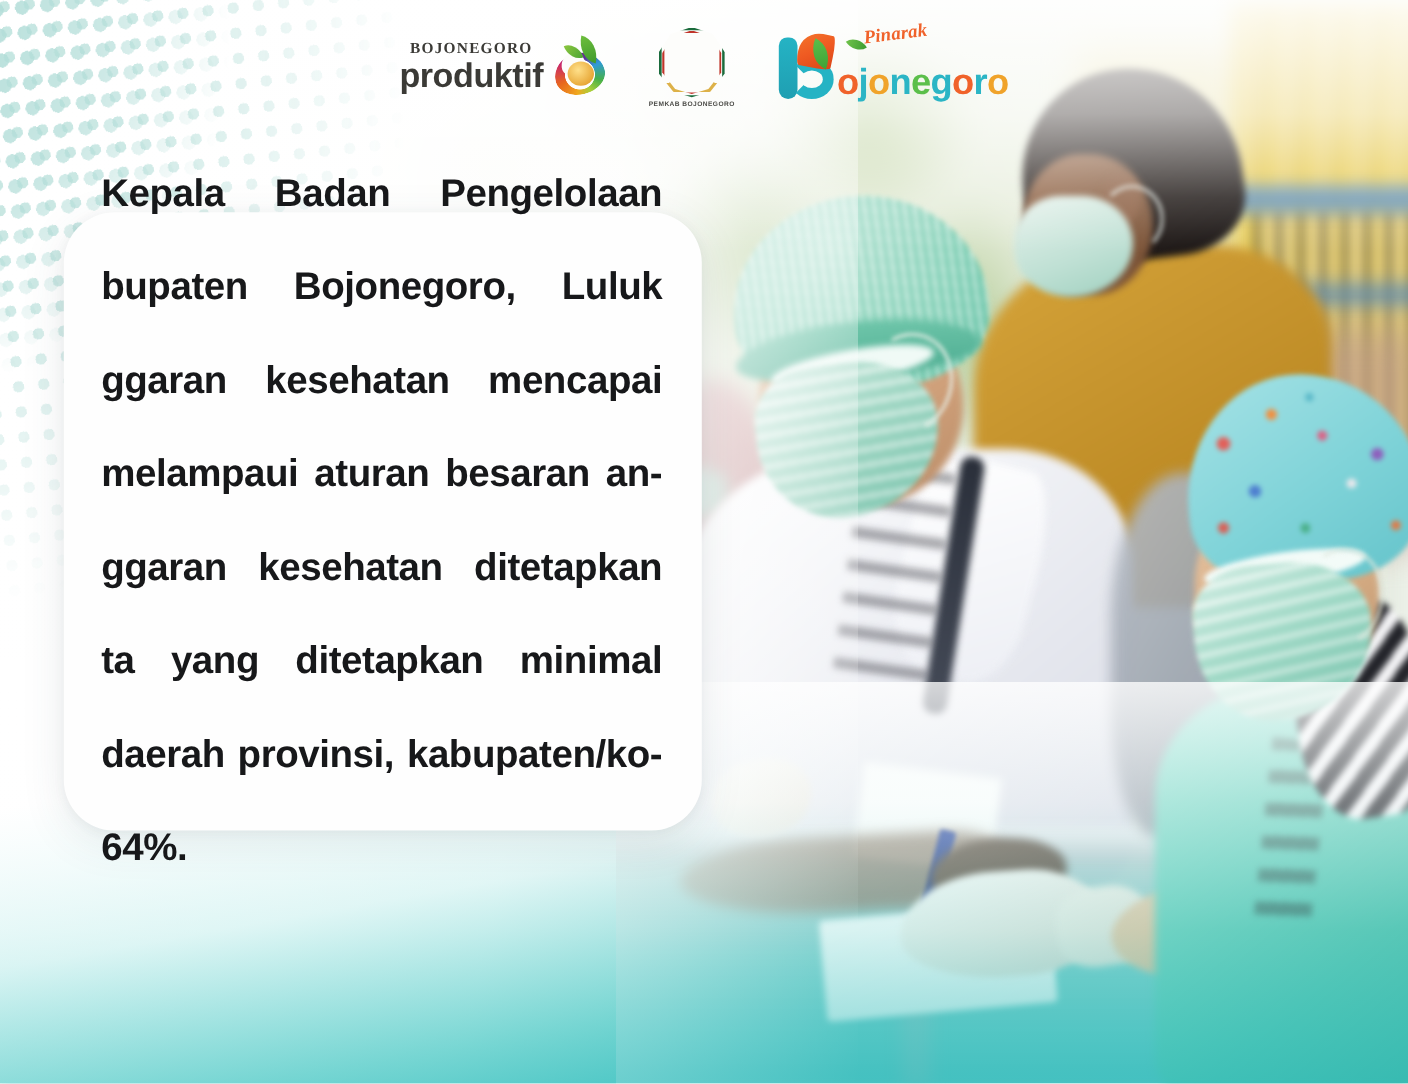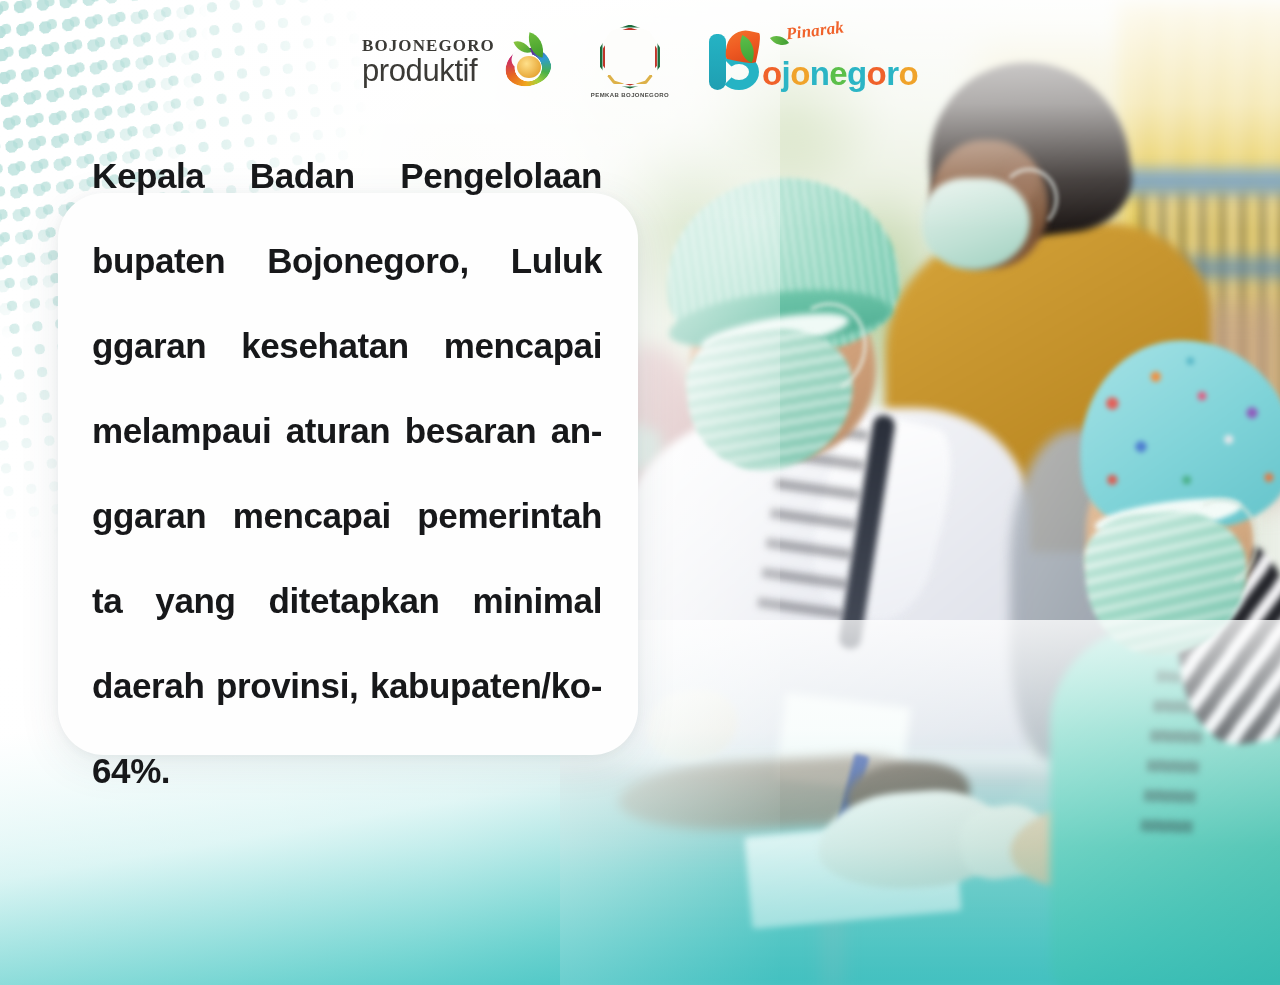--- a/index.html
+++ b/index.html
@@ -430,26 +430,26 @@
     position:absolute; left:0; top:18px; width:1280px; height:86px;
     display:flex; align-items:center; justify-content:center; gap:36px;
     z-index:40;
   }
 
   
   .logo-produktif { display:flex; align-items:center; gap:8px; }
   .lp-words { display:flex; flex-direction:column; line-height:1; }
   .lp-top {
     font-family:"Liberation Serif", serif;
-    font-size:17px; font-weight:700; letter-spacing:1.1px;
+    font-size:14px; font-weight:700; letter-spacing:1.1px;
     color:#3b3a36; text-align:center;
   }
   .lp-bot {
     font-family:"Liberation Sans", sans-serif;
-    font-size:31px; font-weight:400; letter-spacing:-.4px;
+    font-size:31px; font-weight:700; letter-spacing:-.4px;
     color:#3b3a36; margin-top:1px;
   }
   .lp-mark { position:relative; width:52px; height:54px; }
   .lpm-swoosh {
     position:absolute; left:2px; top:14px; width:46px; height:38px;
     border-radius:50% 50% 50% 50%/ 55% 55% 45% 45%;
     background:conic-gradient(from 200deg,
       #f0a81e 0deg, #e8671f 55deg, #c9286a 110deg,
       #8e2a8e 150deg, #5f2f96 190deg, #2f9bd6 235deg,
       #47b04a 280deg, #a8cf3a 320deg, #f0a81e 360deg);
@@ -725,20 +725,20 @@
     </div>
 
   </div>
 
   <div class="text-card">
     <div class="card-text">
       <span class="ln">Kepala Badan Pengelolaan</span>
       <span class="ln">bupaten Bojonegoro, Luluk</span>
       <span class="ln">ggaran kesehatan mencapai</span>
       <span class="ln">melampaui aturan besaran an-</span>
-      <span class="ln">ggaran mencapai pemerintah</span>
+      <span class="ln">ggaran kesehatan ditetapkan</span>
       <span class="ln">ta yang ditetapkan minimal</span>
       <span class="ln">daerah provinsi, kabupaten/ko-</span>
       <span class="ln no-just">64%.</span>
     </div>
   </div>
 
 </div>
 
 </body></html>

